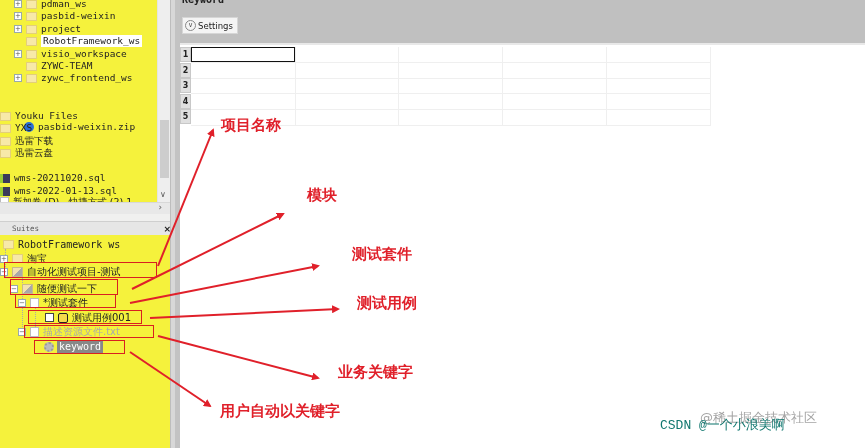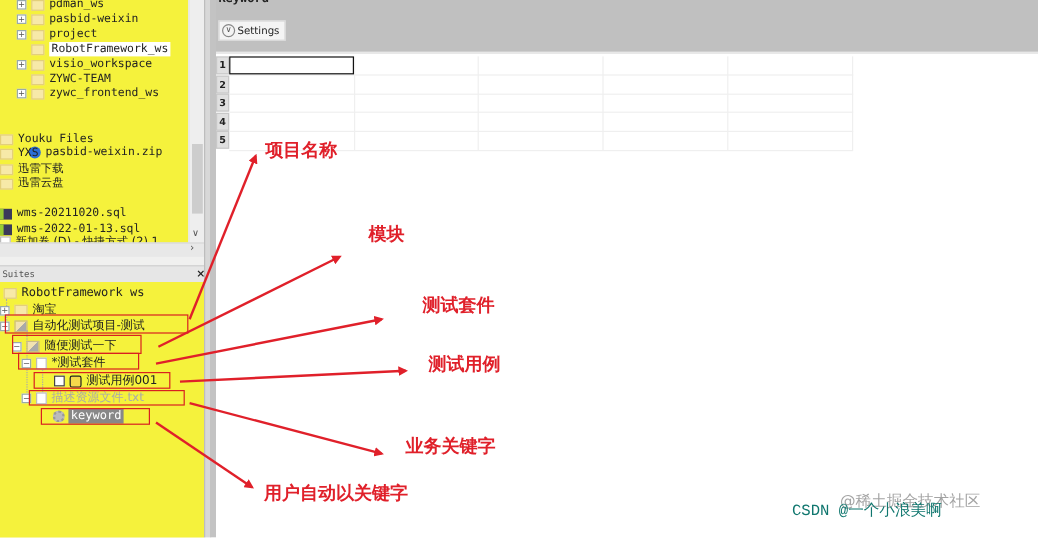--- a/index.html
+++ b/index.html
@@ -15,21 +15,21 @@
   .hscroll { position: absolute; left: 0; top: 202px; width: 170px; height: 12px; background: #e8e8e8; border-top: 1px solid #d8d8d8; }
   .hscroll .arrow-right { position: absolute; right: 8px; top: -1px; font-size: 9px; color: #555; font-family: "DejaVu Sans", sans-serif; }
   .tree-row { position: absolute; height: 12px; font-size: 9.5px; line-height: 12px; color: #222; white-space: nowrap; display: flex; align-items: center; }
   .expander { display: inline-block; width: 8px; height: 8px; border: 1px solid #9aa; background: #fff; font-size: 7px; line-height: 6px; text-align: center; color: #555; margin-right: 4px; font-family: "DejaVu Sans", sans-serif; }
   .folder { display: inline-block; width: 11px; height: 9px; background: #f7e9a8; border: 1px solid #e3cf7a; margin-right: 4px; }
   .zip { display: inline-block; width: 10px; height: 10px; border-radius: 50%; background: #2c6fd6; margin-right: 4px; }
   .sqlf { display: inline-block; width: 10px; height: 9px; background: #3a3a5a; margin-right: 4px; border-left: 3px solid #9c3; }
   .fileico { display: inline-block; width: 9px; height: 10px; background: #fff; border: 1px solid #bbb; margin-right: 4px; }
   .sel-ws { background: #ffffff; padding: 0 2px; }
 
-  .suites-header { position: absolute; left: 0; top: 221px; width: 175px; height: 14px; background: #e6e6e6; border-top: 1px solid #cfcfcf; font-size: 7.5px; color: #555; line-height: 14px; padding-left: 2px; }
+  .suites-header { position: absolute; left: 0; top: 221px; width: 175px; height: 14px; background: #e6e6e6; border-top: 1px solid #cfcfcf; font-size: 7.5px; color: #555; line-height: 14px; padding-left: 12px; }
   .suites-header .close { position: absolute; right: 4px; top: 0; font-size: 9px; color: #222; font-family: "DejaVu Sans", sans-serif; font-weight: bold; }
   .suites-tree { position: absolute; left: 0; top: 235px; width: 170px; height: 216px; background: #f5f23c; }
   .s-row { position: absolute; font-size: 10px; line-height: 13px; height: 13px; color: #222; white-space: nowrap; display: flex; align-items: center; }
   .s-cn { font-family: "DejaVu Sans", sans-serif; }
   .robot-ico { display: inline-block; width: 11px; height: 10px; background: linear-gradient(135deg, #f2e2b0 50%, #a9a9a9 50%); margin-right: 4px; border: 1px solid #c9b98a; }
   .checkbox { display: inline-block; width: 9px; height: 9px; background: #fff; border: 1px solid #444; margin-right: 4px; }
   .tc-ico { display: inline-block; width: 10px; height: 10px; border: 1px solid #222; border-radius: 2px; background: #f5d94b; margin-right: 4px; }
   .gear-ico { display: inline-block; width: 10px; height: 10px; border-radius: 50%; background: #bbb; border: 2px dotted #999; margin-right: 3px; }
   .kw-sel { background: #888; color: #fff; padding: 0 2px; }
   .faded { color: #aaa; }

